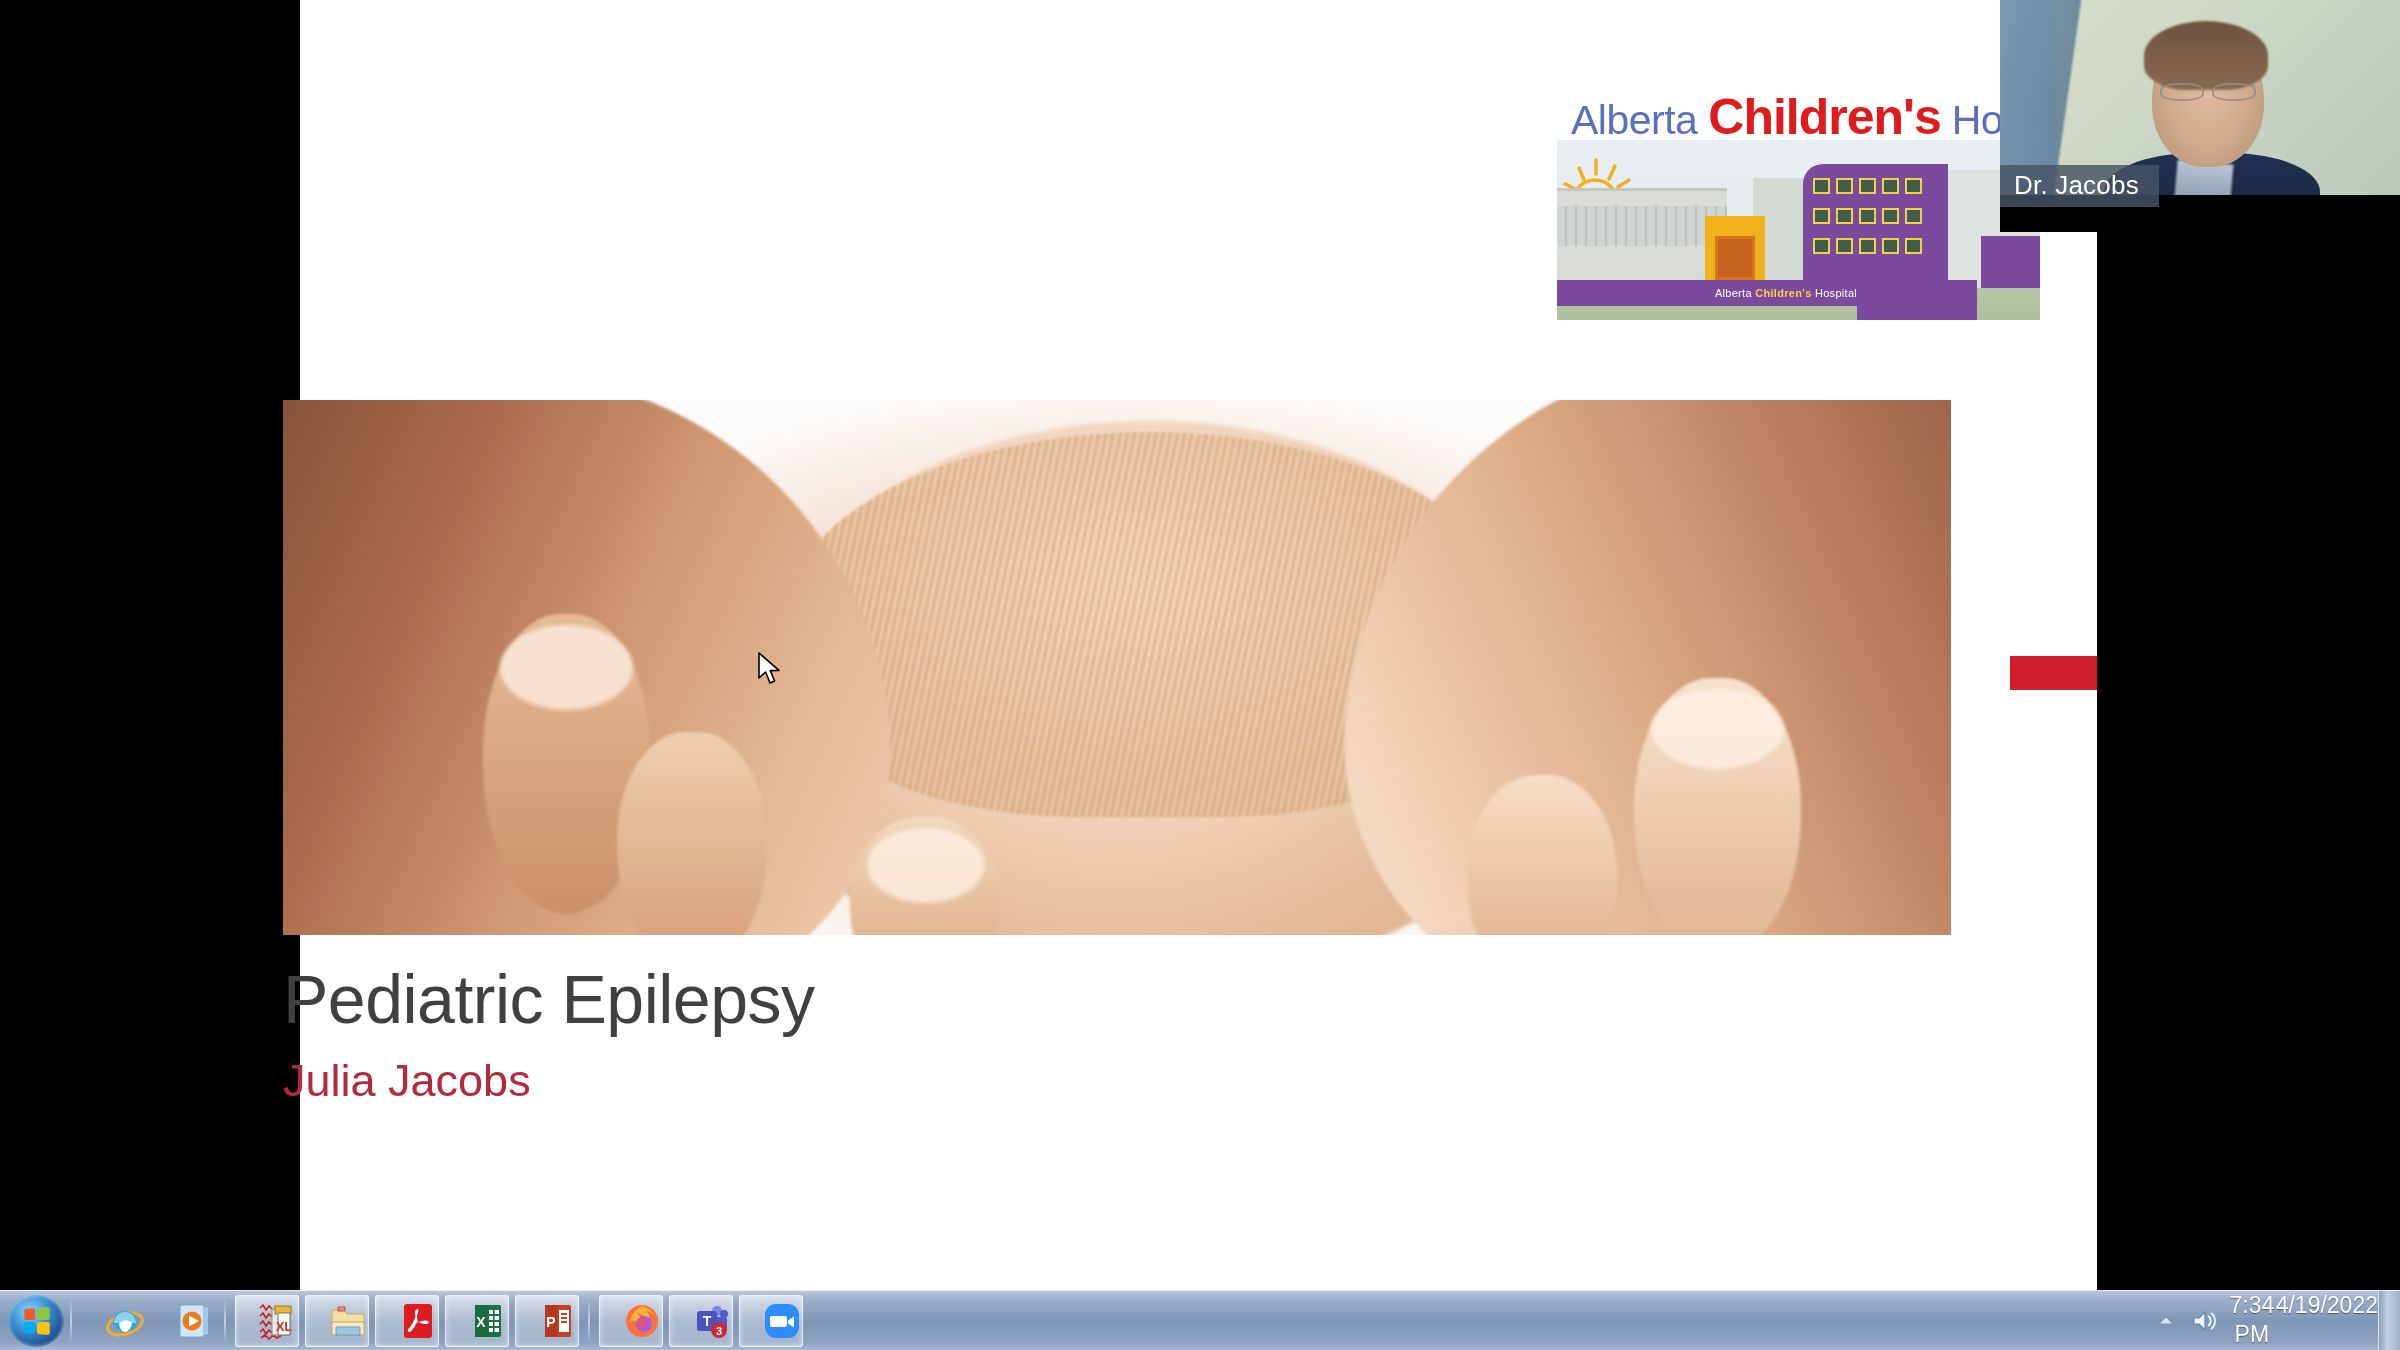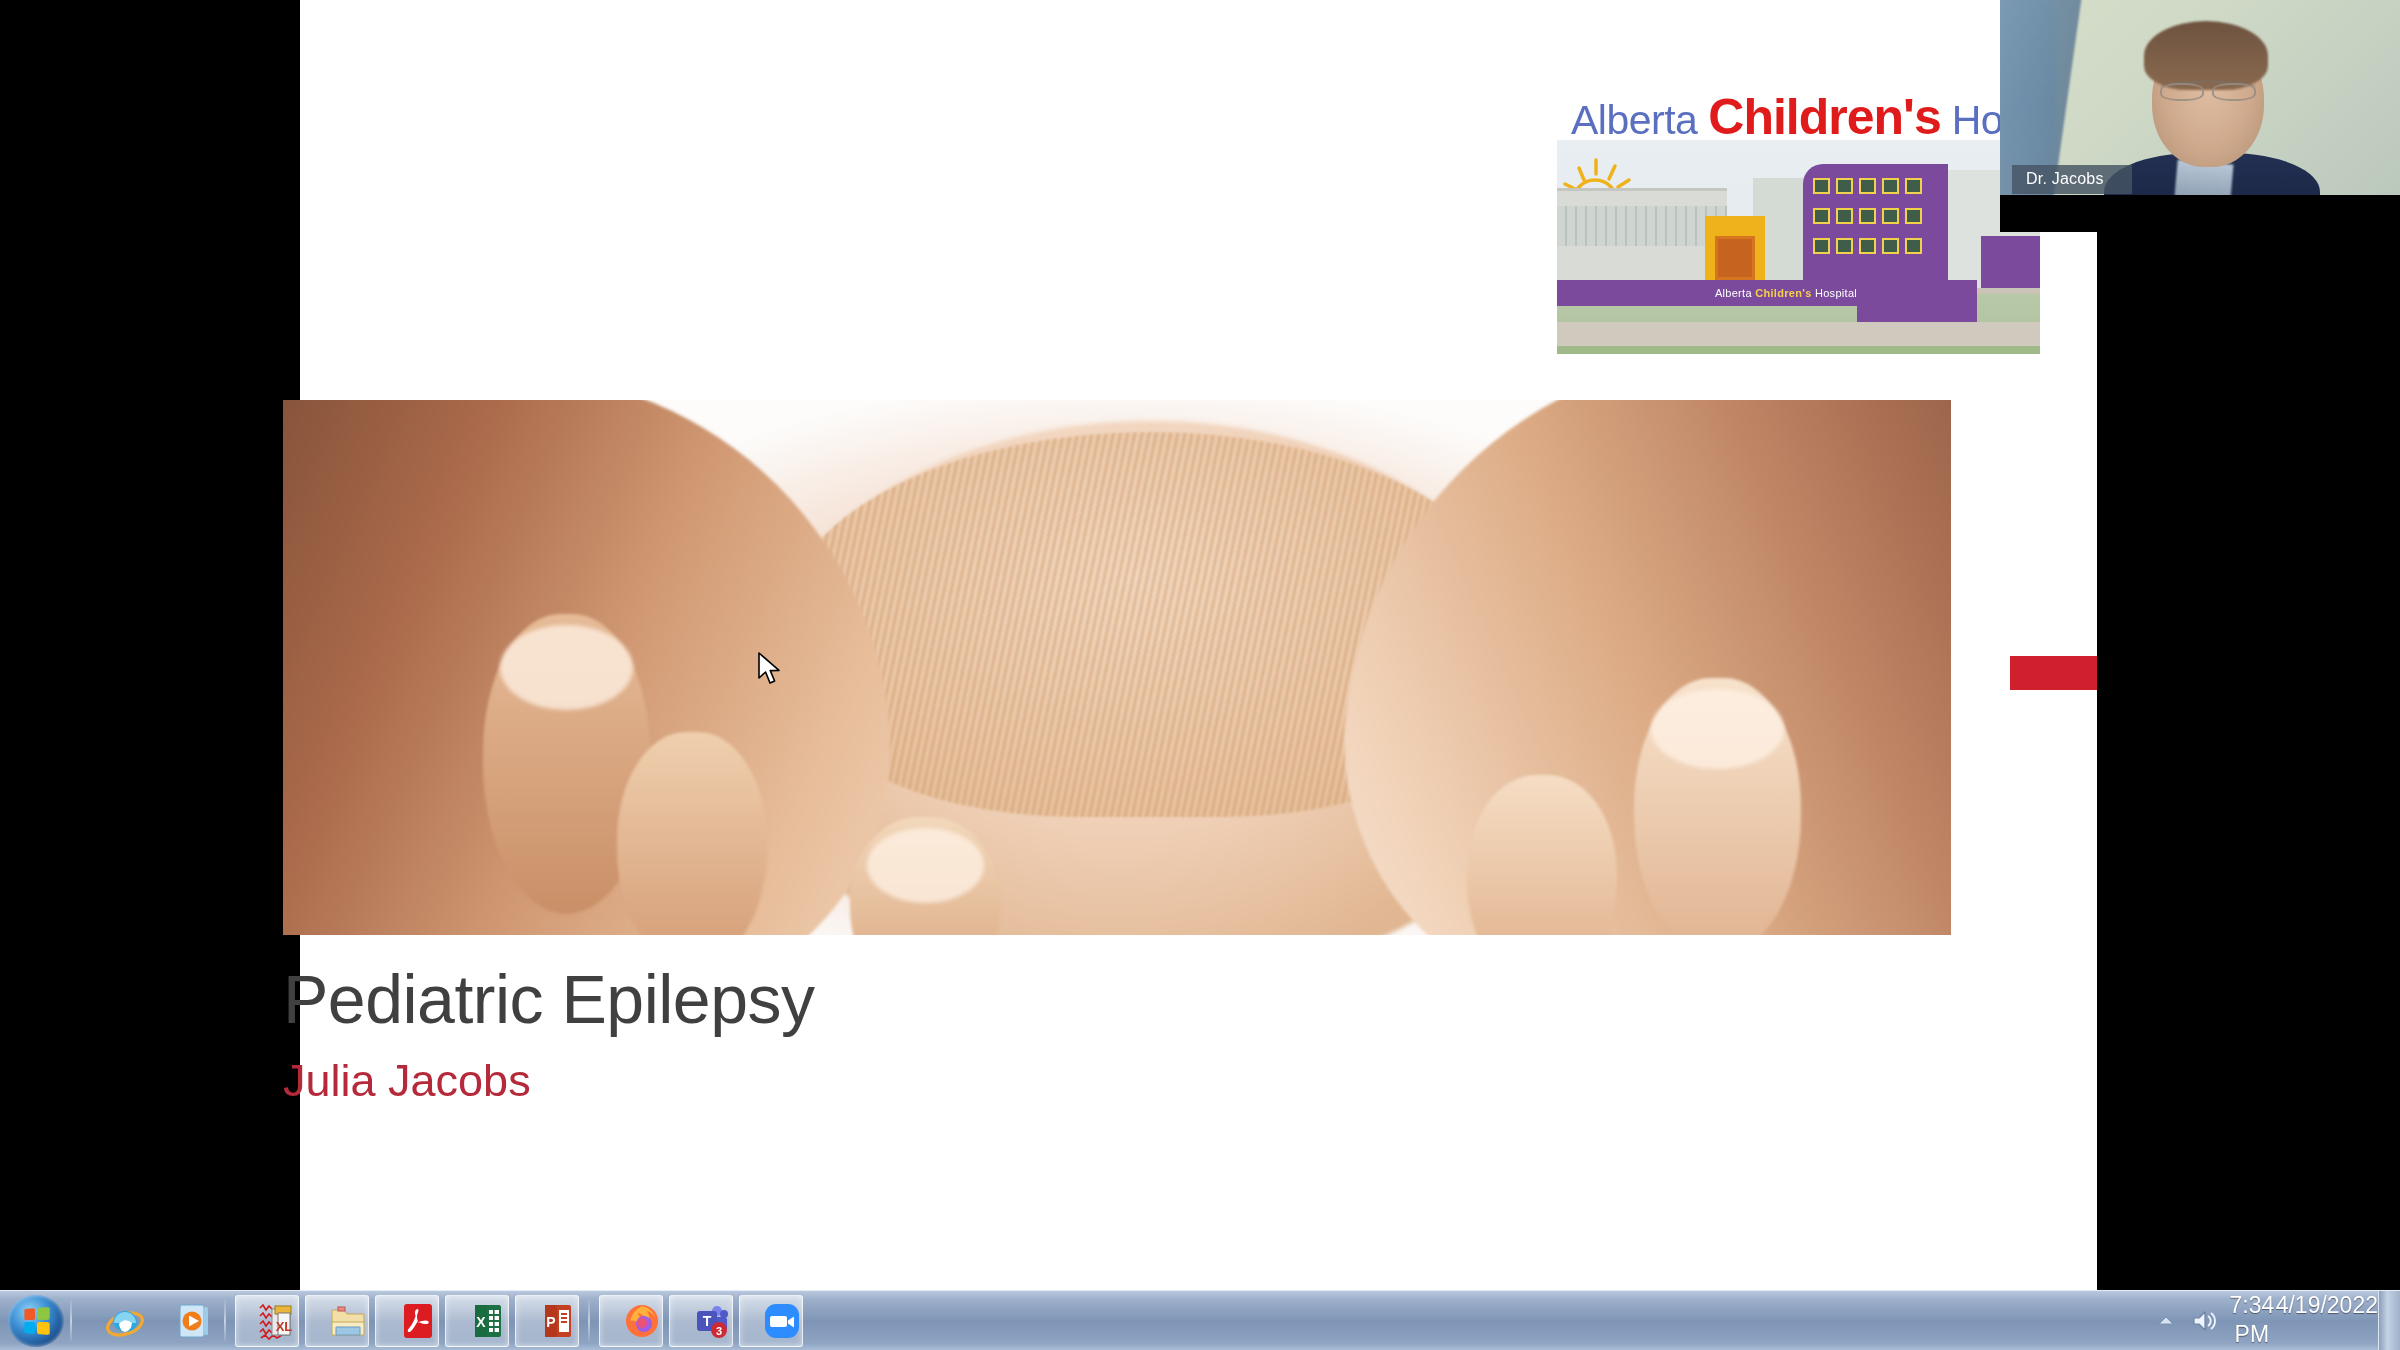--- a/index.html
+++ b/index.html
@@ -31,21 +31,21 @@
     position:absolute; left:14px; top:88px; width:470px;
     white-space:nowrap;
     font-size:41px; letter-spacing:-0.5px;
   }
   .wm-alberta  { color:#5B6FC0; font-weight:400; }
   .wm-children { color:#E01B1B; font-weight:bold; font-size:50px; letter-spacing:-1px;}
   .wm-hospital { color:#5B6FC0; font-weight:400; }
 
   
   #building {
-    position:absolute; left:0px; top:140px; width:483px; height:214px;
+    position:absolute; left:0px; top:140px; width:483px; height:180px;
     background:linear-gradient(#e9eef2 0%, #e4eaef 58%, #cfc9bd 58%, #c9c3b6 72%, #b8c9a8 72%, #aec09c 100%);
     overflow:hidden;
   }
   .blk { position:absolute; }
   #b-left-grey  { left:0px;   top:48px;  width:170px; height:100px; background:#d9dcd6; border-top:3px solid #c3c7c0;}
   #b-left-glass { left:0px;   top:66px;  width:170px; height:40px;  background:repeating-linear-gradient(90deg,#cfd6d2 0 8px,#b9c2bd 8px 10px); }
   #b-yellow     { left:148px; top:76px;  width:60px;  height:72px;  background:#F0B21A; }
   #b-yellow-win { left:158px; top:96px;  width:40px;  height:44px;  background:#c5631f; border:3px solid #d5751f;}
   #b-mid-grey   { left:196px; top:38px;  width:76px;  height:110px; background:#d4dbd5; }
   #b-purple     { left:246px; top:24px;  width:145px; height:124px; background:#7B4A9C; border-top-left-radius:20px;}
@@ -182,23 +182,23 @@
   #pip .collar {
     position:absolute; left:44%; top:70%; width:14%; height:16%;
     background:linear-gradient(#b9c7d6,#8e9fb3);
     transform:rotate(5deg); filter:blur(.8px);
   }
   #pip .bottom-bar {
     position:absolute; left:0; bottom:0; width:100%; height:16%;
     background:#000;
   }
   #pip-name {
-    position:absolute; left:12px; top:165px;
+    position:absolute; left:0px; top:165px;
     background:rgba(70,84,100,0.82); color:#fff;
-    padding:5px 28px 6px 14px; font-size:16px; letter-spacing:.2px;
+    padding:5px 20px 6px 14px; font-size:26px; letter-spacing:.2px;
   }
 
   
   #cursor { position:absolute; left:757px; top:652px; width:26px; height:34px; }
 
   
   #taskbar {
     position:absolute; left:0; top:1290px; width:2400px; height:60px;
     background:linear-gradient(#b9c8dd 0%, #9db0cb 14%, #7e95b6 52%, #8fa4c2 88%, #a8bcd6 100%);
     border-top:1px solid #e3ecf7;

